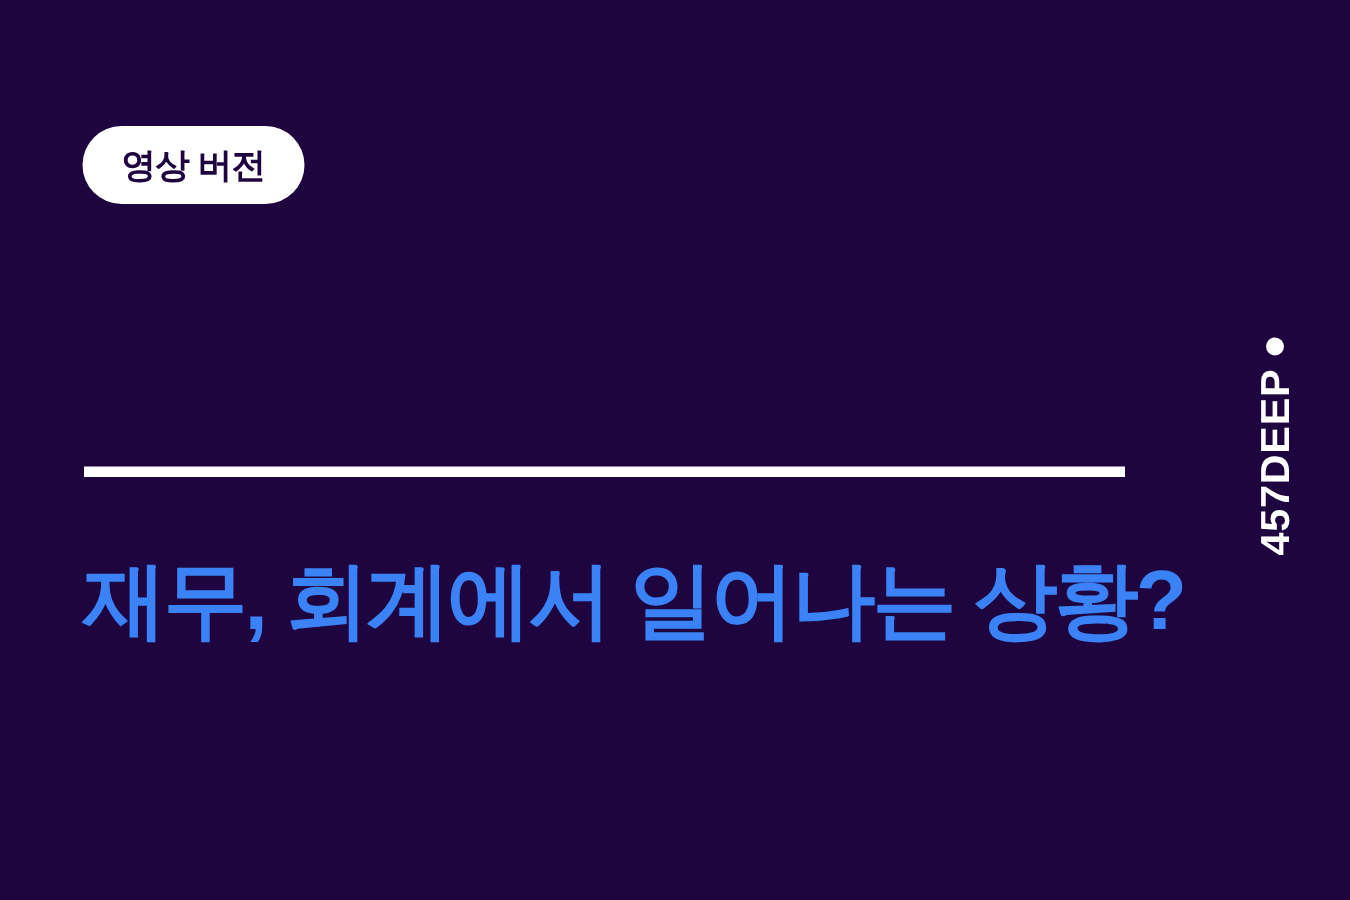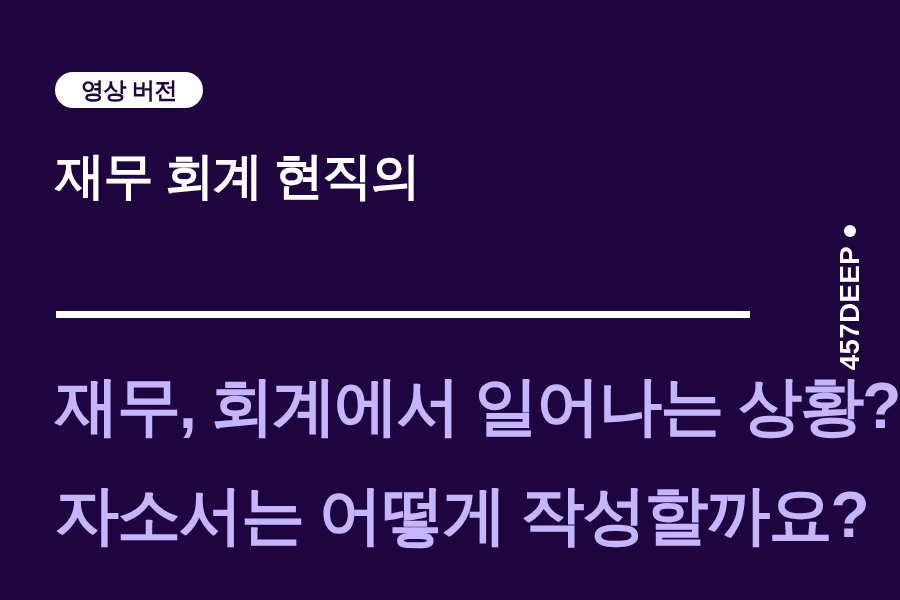--- a/index.html
+++ b/index.html
@@ -18,22 +18,22 @@
     width: 900px;
     height: 600px;
     background: #1e0540;
     overflow: hidden;
   }
 
   
   #badge {
     position: absolute;
     left: 55px;
-    top: 72px;
-    height: 36px;
+    top: 84px;
+    height: 52px;
     padding: 0 26px;
     background: #ffffff;
     border-radius: 999px;
     display: flex;
     align-items: center;
     justify-content: center;
     box-sizing: border-box;
   }
   #badge .badge-text {
     color: #1e0540;
@@ -71,22 +71,22 @@
   }
 
   
   #subhead {
     position: absolute;
     left: 55px;
     top: 352px;
     width: 790px;
   }
   #subhead .sub-line {
-    color: #c4b5fd;
-    font-size: 64px;
+    color: #3b82f6;
+    font-size: 56px;
     font-weight: bold;
     line-height: 1.70;
     letter-spacing: -2px;
     white-space: nowrap;
   }
 
   
   #brand {
     position: absolute;
     right: 20px;
@@ -118,28 +118,26 @@
 </head>
 <body>
 
 <div id="poster">
 
   <div id="badge">
     <span class="badge-text">영상 버전</span>
   </div>
 
   <div id="headline">
-    <div class="hl-line">재무 회계 현직의</div>
   </div>
 
   <div id="divider"></div>
 
   <div id="subhead">
     <div class="sub-line">재무, 회계에서 일어나는 상황?</div>
-    <div class="sub-line">자소서는 어떻게 작성할까요?</div>
   </div>
 
   <div id="brand">
     <div class="brand-dot"></div>
     <div class="brand-text">457DEEP</div>
   </div>
 
 </div>
 
 </body></html>

